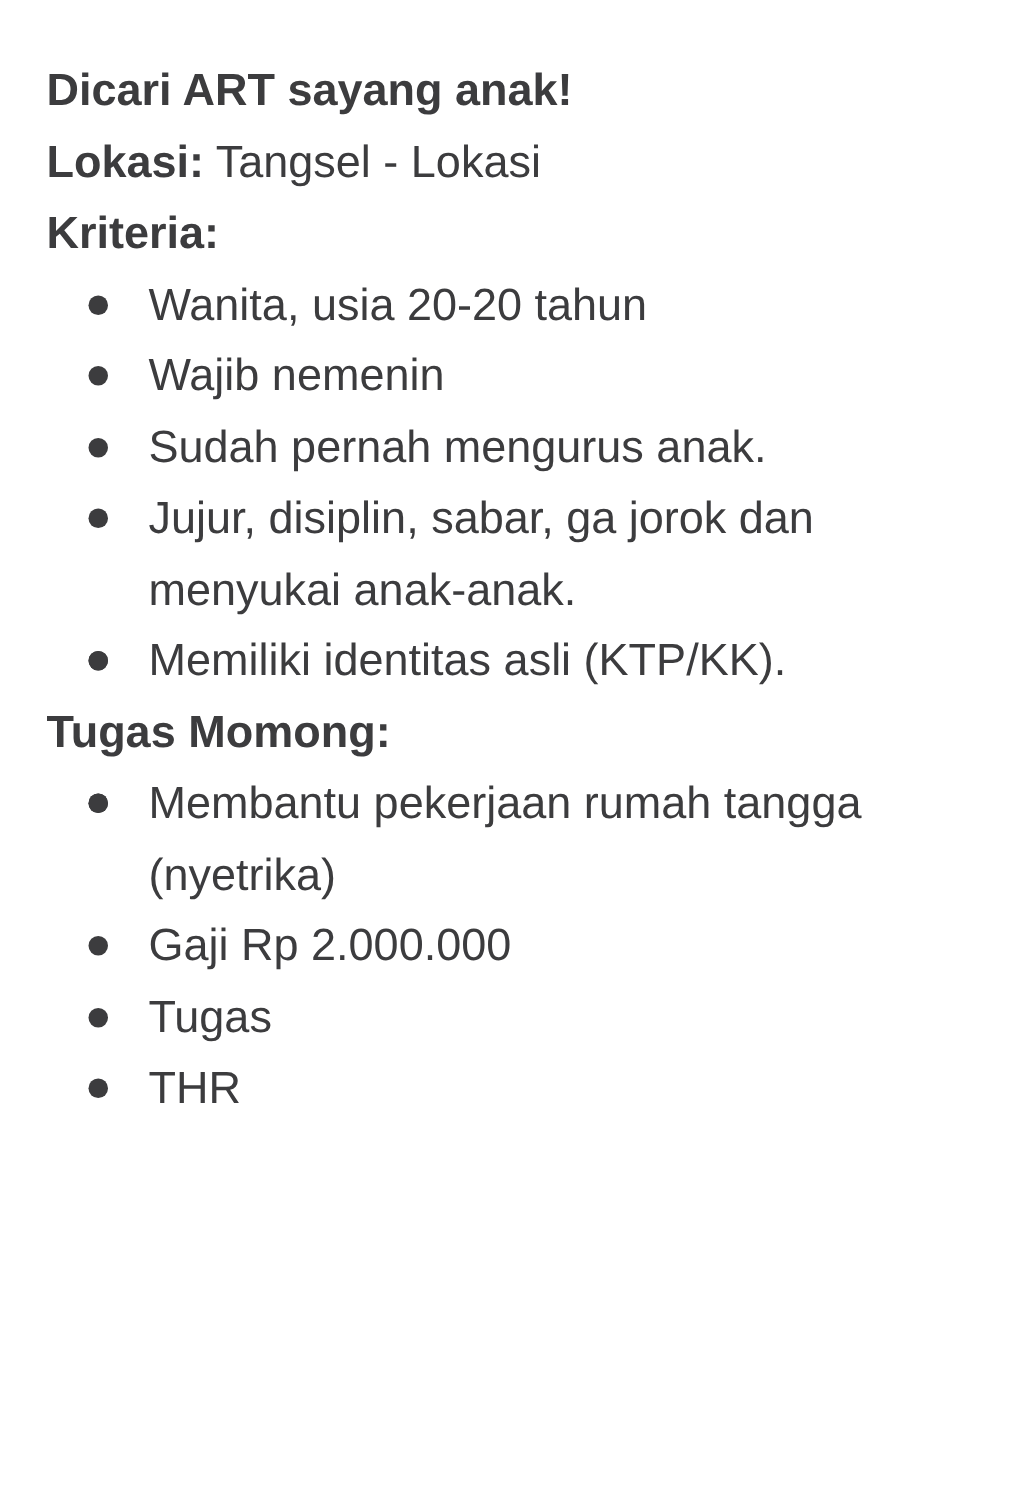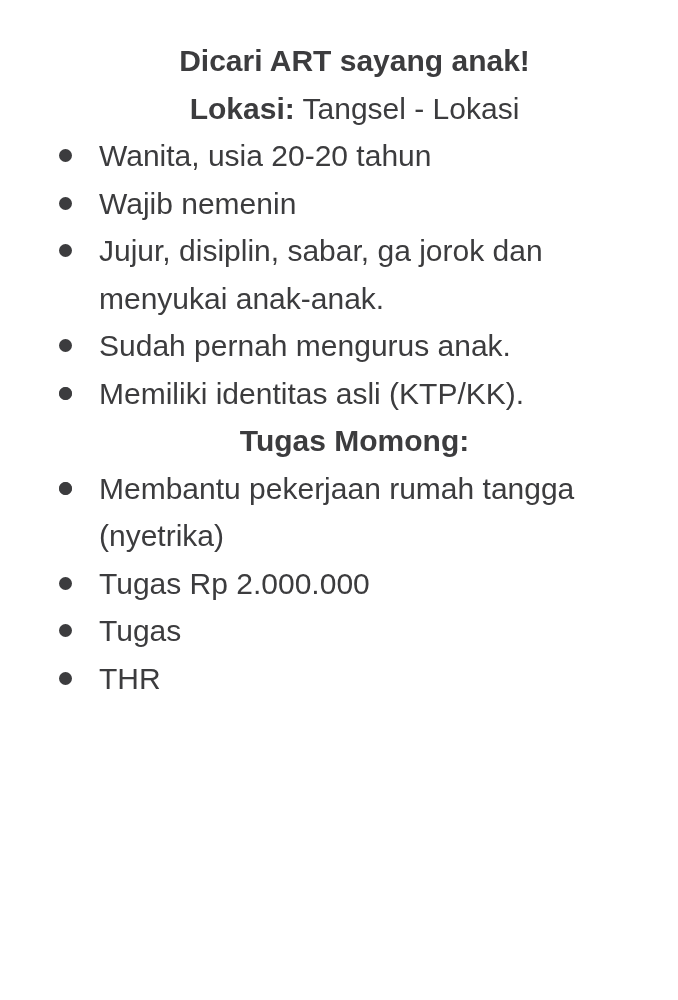--- a/index.html
+++ b/index.html
@@ -16,21 +16,20 @@
     }
     .doc {
       position: relative;
       padding-top: 37px;
       padding-left: 31px;
       font-size: 30px;
       line-height: 47.5px;
     }
     .line {
       white-space: nowrap;
-      text-align: center;
     }
     .bold {
       font-weight: bold;
     }
     .list {
       list-style: none;
       margin: 0;
       padding: 0;
     }
     .list-item {
@@ -53,36 +52,37 @@
 <body>
 
 <div class="doc">
   <div class="line bold">Dicari ART sayang anak!</div>
 
   <div class="line">
     <span class="bold">Lokasi:</span>
     <span>Tangsel - Lokasi</span>
   </div>
 
+  <div class="line bold">Kriteria:</div>
   <ul class="list">
     <li class="list-item">
       <span class="bullet"></span>
       <span>Wanita, usia 20-20 tahun</span>
     </li>
     <li class="list-item">
       <span class="bullet"></span>
       <span>Wajib nemenin</span>
     </li>
     <li class="list-item">
       <span class="bullet"></span>
-      <span>Jujur, disiplin, sabar, ga jorok dan menyukai anak-anak.</span>
+      <span>Sudah pernah mengurus anak.</span>
     </li>
     <li class="list-item">
       <span class="bullet"></span>
-      <span>Sudah pernah mengurus anak.</span>
+      <span>Jujur, disiplin, sabar, ga jorok dan menyukai anak-anak.</span>
     </li>
     <li class="list-item">
       <span class="bullet"></span>
     </li>
     <li class="list-item">
       <span class="bullet"></span>
       <span>Memiliki identitas asli (KTP/KK).</span>
     </li>
   </ul>
 
@@ -93,21 +93,21 @@
     </li>
     <li class="list-item">
       <span class="bullet"></span>
       <span>Membantu pekerjaan rumah tangga (nyetrika)</span>
     </li>
   </ul>
 
   <ul class="list">
     <li class="list-item">
       <span class="bullet"></span>
-      <span>Tugas Rp 2.000.000</span>
+      <span>Gaji Rp 2.000.000</span>
     </li>
     <li class="list-item">
       <span class="bullet"></span>
       <span>Tugas</span>
     </li>
     <li class="list-item">
       <span class="bullet"></span>
       <span>THR</span>
     </li>
   </ul>

